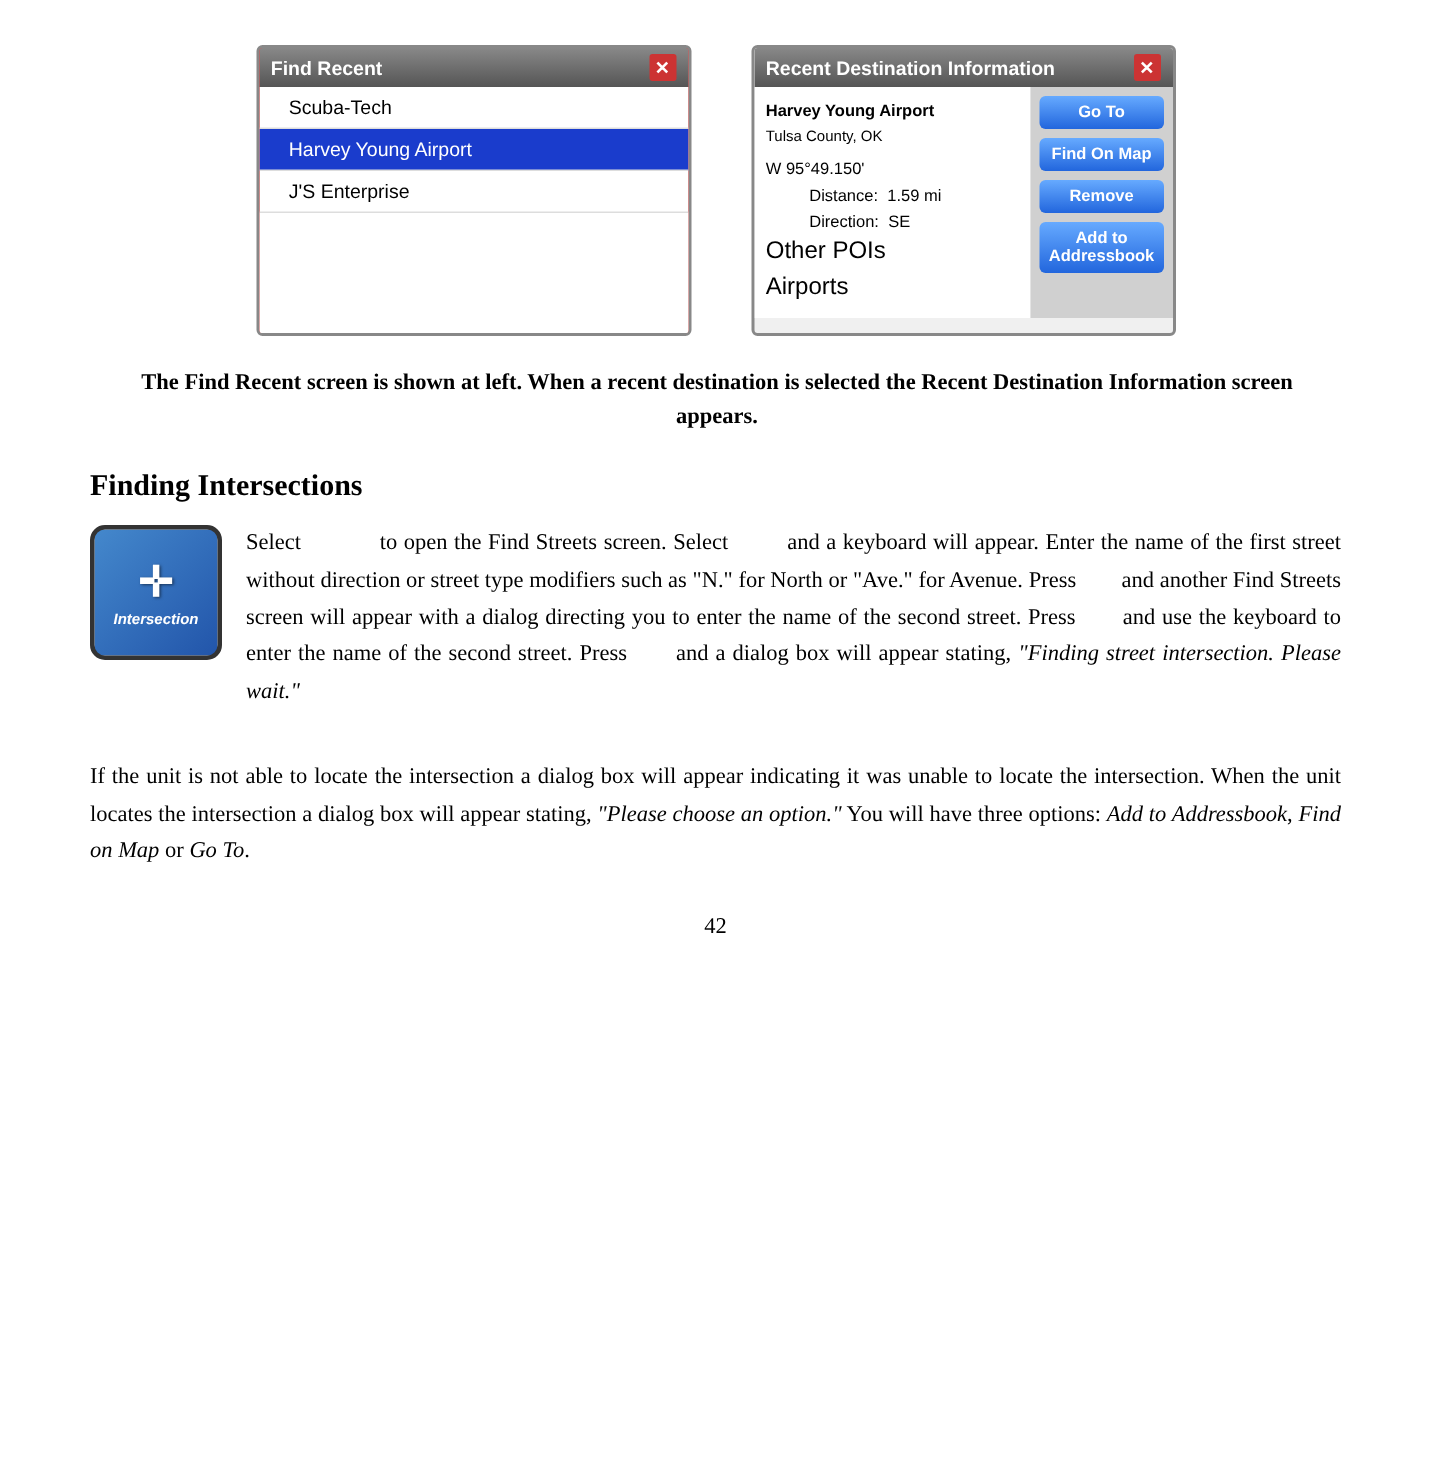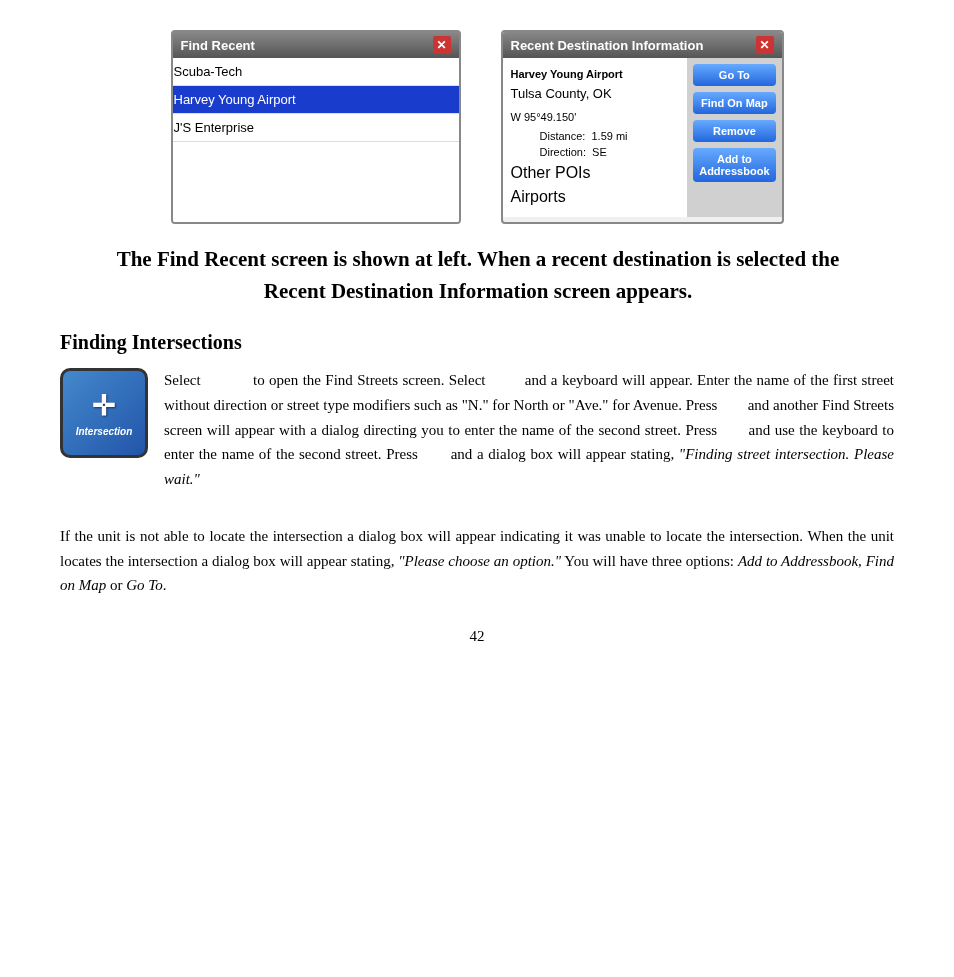--- a/index.html
+++ b/index.html
@@ -50,21 +50,21 @@
       cursor: pointer;
       display: flex;
       align-items: center;
       justify-content: center;
       font-weight: bold;
     }
     .find-recent-list {
       background: #fff;
     }
     .find-recent-item {
-      padding: 6px 1px;
+      padding: 6px 20px;
       font-family: Arial, sans-serif;
       font-size: 13px;
       border-bottom: 1px solid #ddd;
       cursor: pointer;
     }
     .find-recent-item.selected {
       background: #1a3ccc;
       color: #fff;
     }
     .find-recent-spacer {
@@ -90,21 +90,21 @@
       font-family: Arial, sans-serif;
       font-size: 11px;
       line-height: 1.5;
     }
     .dest-name {
       font-size: 11px;
       font-weight: bold;
       margin-bottom: 1px;
     }
     .dest-county {
-      font-size: 13px;
+      font-size: 10px;
       margin-bottom: 6px;
     }
     .dest-coords {
       font-size: 11px;
       margin-bottom: 2px;
       display: flex;
       align-items: center;
       gap: 4px;
     }
     .dest-airplane {
@@ -137,21 +137,21 @@
       font-family: Arial, sans-serif;
       font-size: 11px;
       font-weight: bold;
       cursor: pointer;
       text-align: center;
     }
 
     
     .caption-text {
       text-align: center;
-      font-size: 21px;
+      font-size: 15px;
       font-weight: bold;
       margin: 16px 30px 24px 32px;
       line-height: 1.5;
     }
 
     
     .section-heading {
       font-size: 20px;
       font-weight: bold;
       margin-bottom: 14px;

